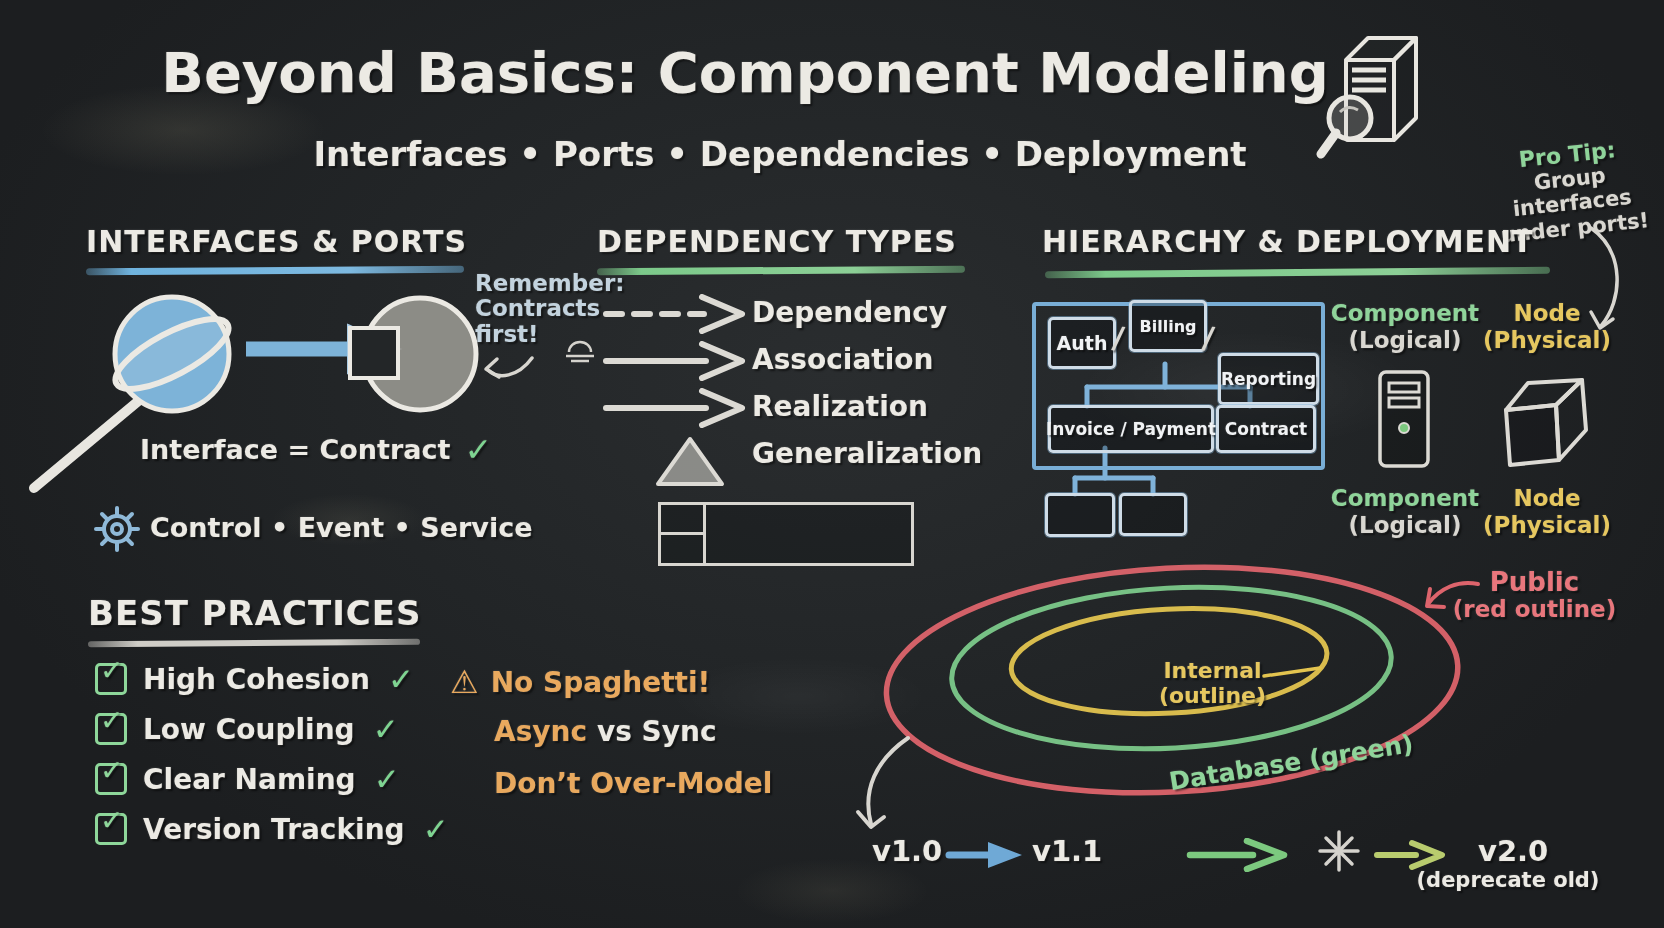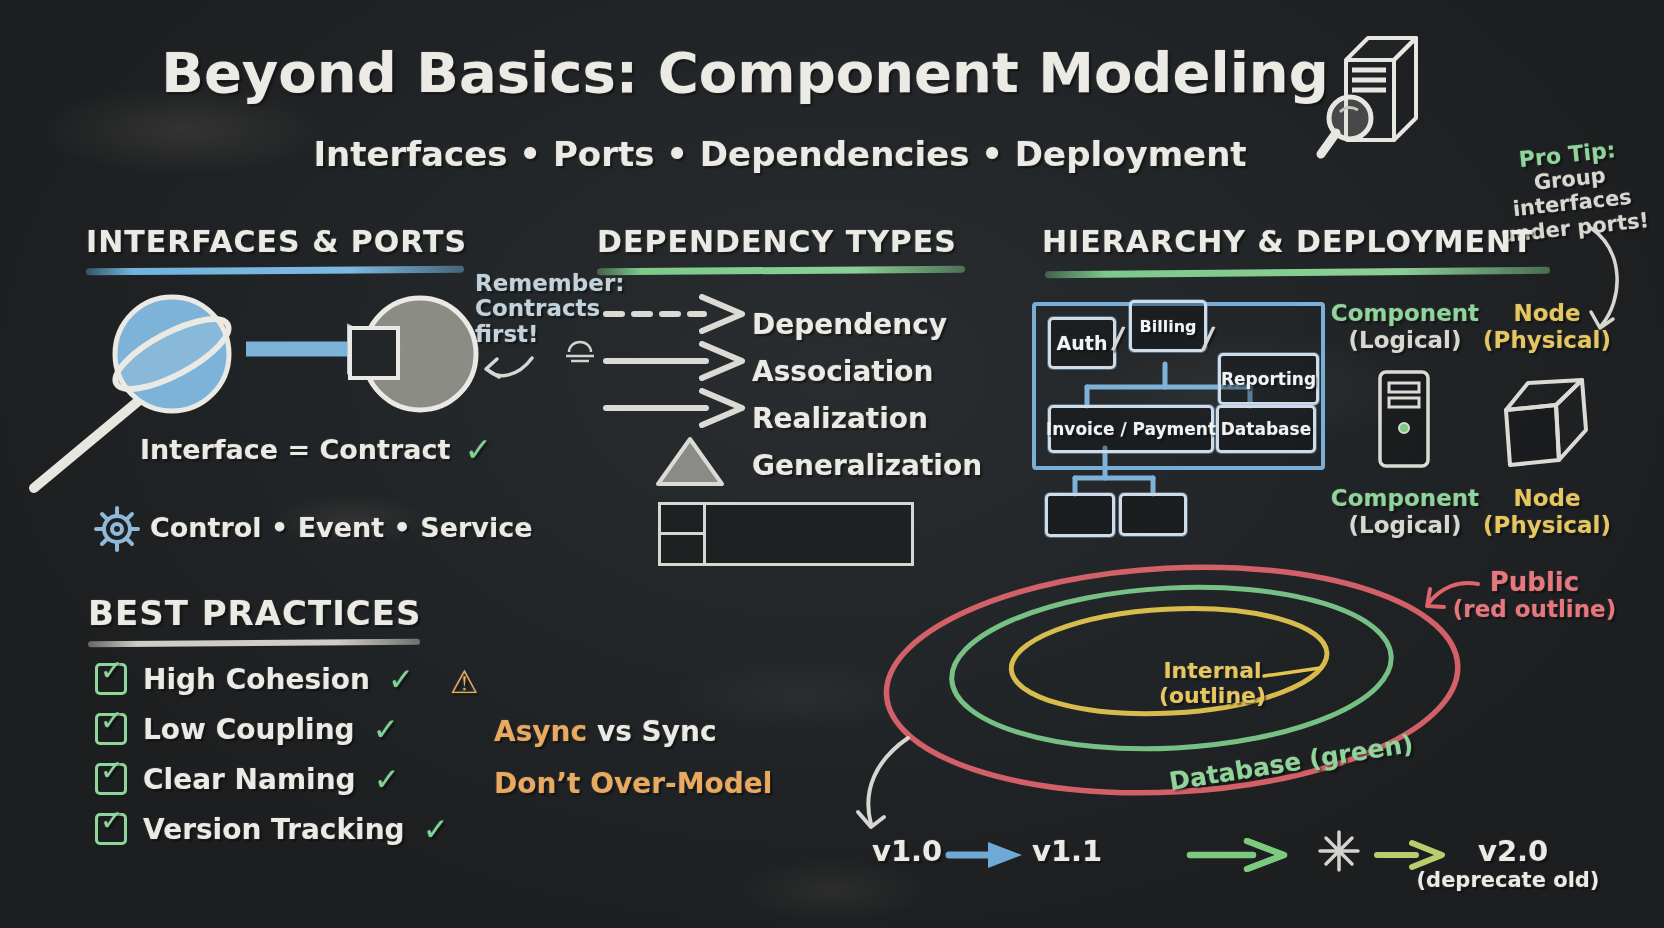--- a/index.html
+++ b/index.html
@@ -20,21 +20,21 @@
   .c-green{color:#8fd49a}.c-yellow{color:#e6c75f}.c-red{color:#e8767c}
   .c-orange{color:#e9a95e}.c-bluegray{color:#c3d3de}
   .title{font-size:56px;letter-spacing:0px;}
   .subtitle{font-size:34px;}
   .sec-h{font-size:30px;letter-spacing:1px;}
   .underline{height:7px;border-radius:4px;}
   .u-blue{background:linear-gradient(90deg,rgba(111,179,222,.35),#6fb3de 12%,#7db9e0 70%,rgba(111,179,222,.45));}
   .u-green{background:linear-gradient(90deg,rgba(124,201,138,.35),#7cc98a 12%,#8ccf96 70%,rgba(124,201,138,.45));}
   .u-gray{background:linear-gradient(90deg,rgba(207,205,199,.4),#cfcdc7 15%,#cfcdc7 75%,rgba(207,205,199,.45));height:6px;}
   .body-t{font-size:27px;}
-  .dep-label{font-size:28px;margin-top:12px;}
+  .dep-label{font-size:28px;}
   .hbox{border:3px solid #cfdce7;border-radius:5px;display:flex;align-items:center;justify-content:center;
         color:#f0f2f4;white-space:nowrap;background:rgba(8,10,12,.30);
         box-shadow:0 0 0 1px rgba(127,178,217,.45);}
   .legend-t{font-size:23px;line-height:1.18;text-align:center;}
   .cbx{display:inline-block;width:26px;height:26px;border:3.5px solid #8ed79a;border-radius:5px;position:relative;}
   .cbx .tick{position:absolute;left:2px;top:-12px;font-size:28px;color:#8ed79a;}
   .bp-row{display:flex;align-items:center;gap:16px;font-size:28px;}
   .bp-check{color:#7ed491;font-size:31px;margin-left:2px;}
   .warn{font-size:28px;}
   .nowrap{white-space:nowrap;}
@@ -178,21 +178,21 @@
 
   <div class="abs" style="left:1032px;top:302px;width:285px;height:160px;border:4px solid #79aed6;border-radius:4px;"></div>
 
   <div class="abs hbox chalk" style="left:1048px;top:317px;width:62px;height:46px;font-size:19px;">Auth</div>
   <span class="abs chalk c-dim" style="left:1113px;top:320px;font-size:30px;transform:rotate(8deg);">/</span>
   <div class="abs hbox chalk" style="left:1129px;top:300px;width:72px;height:46px;font-size:16px;">Billing</div>
   <span class="abs chalk c-dim" style="left:1203px;top:320px;font-size:30px;transform:rotate(8deg);">/</span>
   <div class="abs hbox chalk" style="left:1218px;top:317px;width:95px;height:46px;font-size:17px;margin-top:36px;">Reporting</div>
 
   <div class="abs hbox chalk" style="left:1048px;top:405px;width:160px;height:42px;font-size:17px;">Invoice / Payment</div>
-  <div class="abs hbox chalk" style="left:1216px;top:405px;width:94px;height:42px;font-size:17px;">Database</div>
+  <div class="abs hbox chalk" style="left:1216px;top:405px;width:94px;height:42px;font-size:17px;">Contract</div>
 
   <div class="abs hbox" style="left:1045px;top:493px;width:64px;height:38px;"></div>
   <div class="abs hbox" style="left:1119px;top:493px;width:62px;height:37px;"></div>
 
   <div class="abs legend-t chalk" style="left:1330px;top:300px;width:150px;">
     <div class="c-green">Component</div>
     <div class="c-dim">(Logical)</div>
   </div>
   <div class="abs legend-t chalk c-yellow" style="left:1472px;top:300px;width:150px;">
     <div>Node</div>
@@ -249,20 +249,21 @@
   <div class="abs bp-row chalk" style="left:95px;top:811px;">
     <span class="cbx">
         <span class="tick">✓</span>
       </span>
     <span>Version Tracking</span>
     <span class="bp-check">✓</span>
   </div>
 
   <div class="abs chalk warn c-orange nowrap" style="left:450px;top:663px;display:flex;align-items:center;gap:12px;">
     <span style="font-size:32px;">⚠</span>
+    <span>No Spaghetti!</span>
   </div>
   <div class="abs chalk warn nowrap" style="left:494px;top:715px;">
     <span class="c-orange">Async</span>
     <span class="c-white">vs Sync</span>
   </div>
   <div class="abs chalk warn c-orange nowrap" style="left:494px;top:767px;">Don’t Over-Model</div>
 
   <svg class="abs" style="left:862px;top:548px;" width="625" height="265" viewBox="0 0 625 265">
     <g transform="rotate(-3 310 130)" fill="none" stroke-linecap="round">
       <ellipse cx="310" cy="132" rx="286" ry="112" stroke="#dd646c" stroke-width="5.5" opacity=".95"></ellipse>

